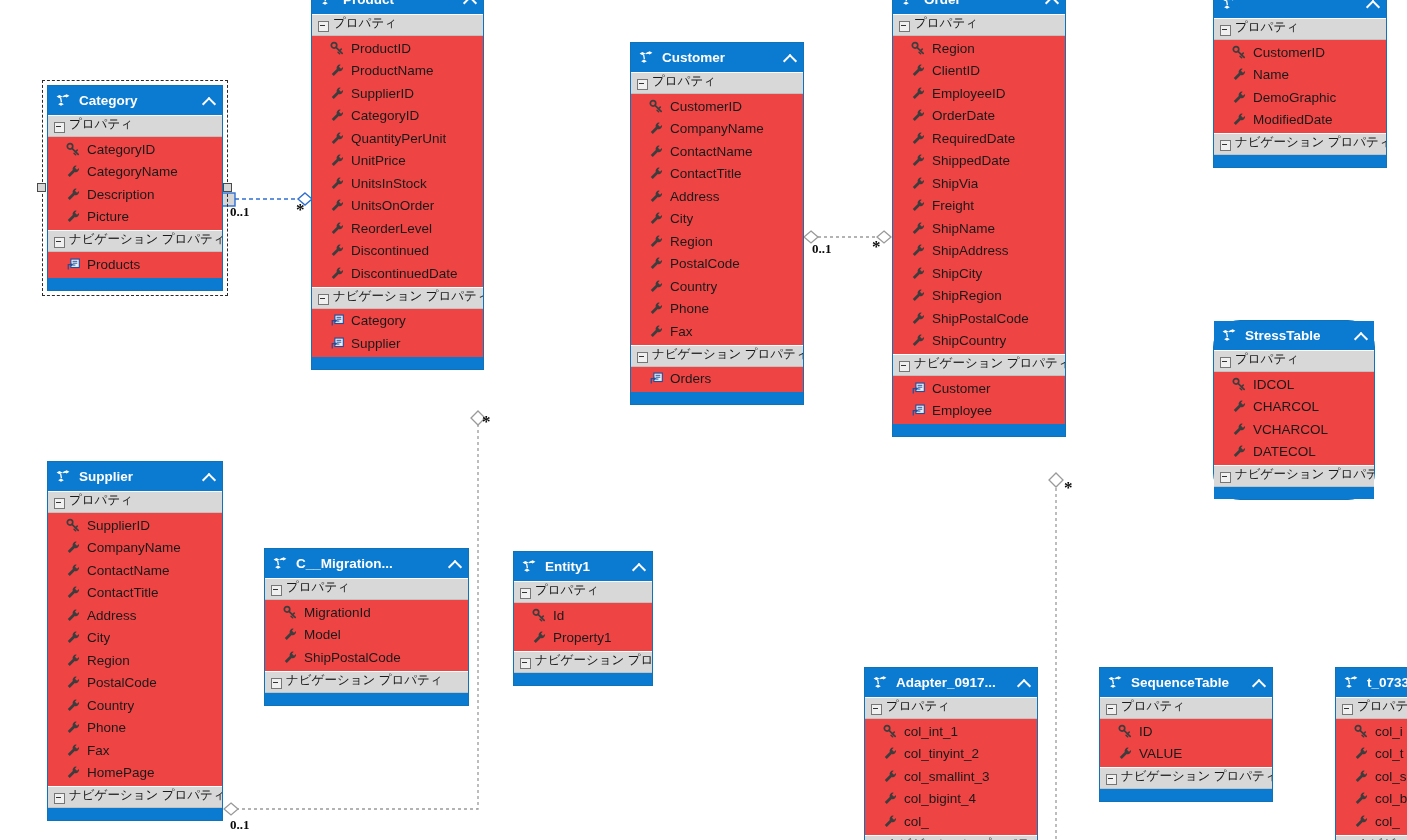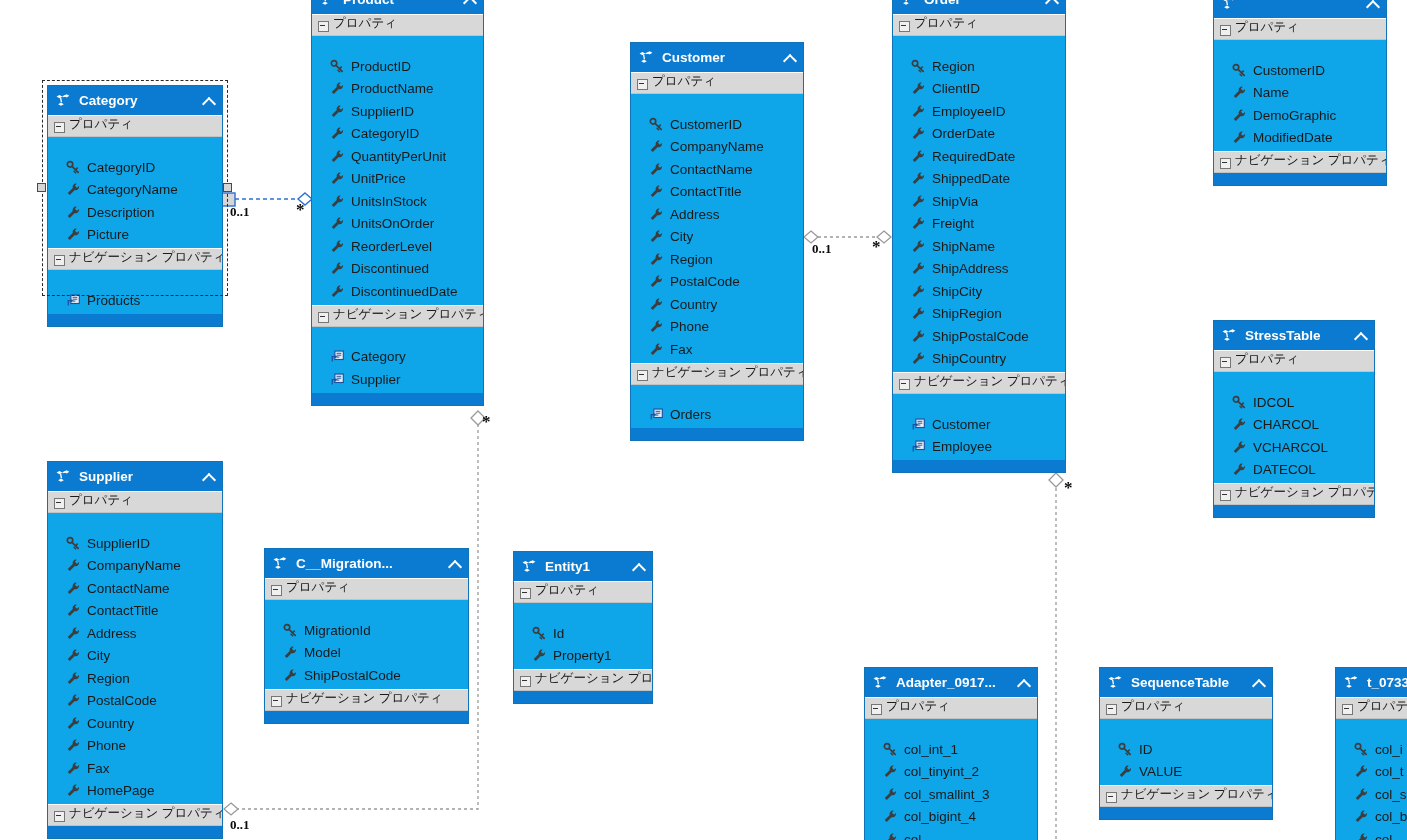--- a/index.html
+++ b/index.html
@@ -89,22 +89,22 @@
     margin-right: 4px;
   }
   .expander::before {
     content: "";
     position: absolute;
     left: 1px; top: 3px;
     width: 5px; height: 1px;
     background: #333;
   }
   .proplist {
-    background: #0ea5e9;
-    padding: 19px 0 2px 0;
+    background: #ef4444;
+    padding: 1px 0 2px 0;
   }
   .prop {
     display: flex;
     align-items: center;
     height: 22.5px;
     padding-left: 18px;
     font-size: 13.5px;
     white-space: nowrap;
     overflow: hidden;
   }
@@ -737,21 +737,21 @@
             </span>
             <span class="plabel">ModifiedDate</span>
           </div>
         </div>
         <div class="section-hdr">
           <span class="expander"></span>
           <span>ナビゲーション プロパティ</span>
         </div>
         <div class="footer"></div>
       </div>
-      <div class="entity" style="left: 1213px; top: 320px; width: 162px;">
+      <div class="entity" style="left: 1213px; top: 320px; width: 162px; border-radius: 27px;">
         <div class="titlebar">
           <span class="ico">
             <svg width="16" height="16" viewBox="0 0 16 16">
               <polygon points="3.4,2.0 6.4,3.6 3.4,5.2 0.6,3.6" fill="#ffffff"></polygon>
               <polygon points="10.6,1.2 13.4,2.8 10.6,4.4 7.8,2.8" fill="#ffffff"></polygon>
               <polygon points="5.0,9.6 7.8,11.2 5.0,12.8 2.2,11.2" fill="#ffffff"></polygon>
               <path d="M4.6 4.6 L5.4 9.2 M6.6 3.6 L9.6 3.0" stroke="#ffffff" stroke-width="1.3"></path>
             </svg>
           </span>
           <span class="ename">StressTable</span>

